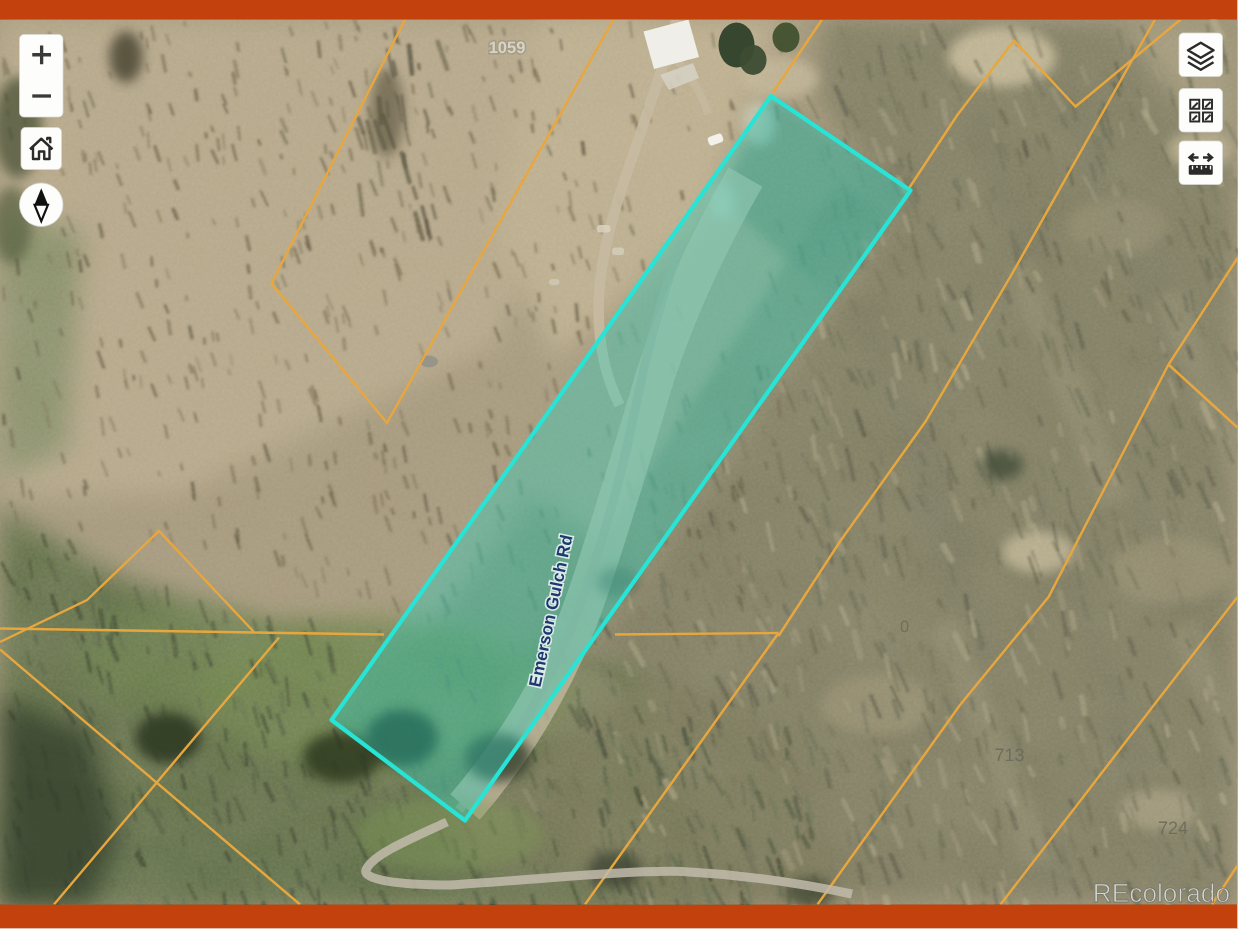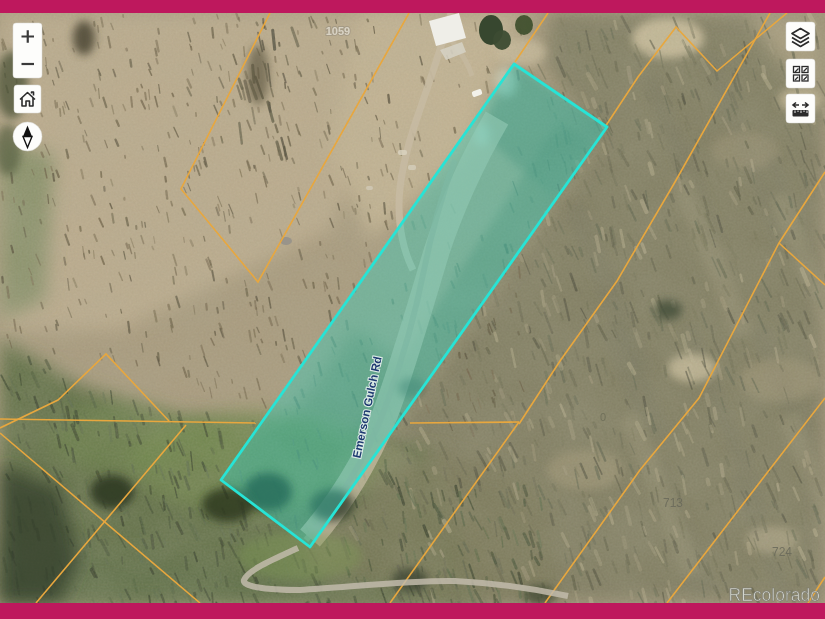--- a/index.html
+++ b/index.html
@@ -1,17 +1,17 @@
 <!DOCTYPE html>
 <html><head>
 <meta charset="utf-8">
 <style>
   html,body { margin:0; padding:0; background:#ffffff; width:825px; height:619px; overflow:hidden;
                font-family:"Liberation Sans", sans-serif; }
-  .page { position:relative; width:825px; height:619px; background:#be185d; }
+  .page { position:relative; width:825px; height:619px; background:#c2410c; }
 </style>
 </head>
 <body>
 <div class="page">
 
 <svg width="825" height="619" viewBox="0 0 825 619">
 <defs>
   <clipPath id="mapclip">
           <rect x="0" y="13" width="825" height="590"></rect>
         </clipPath>

